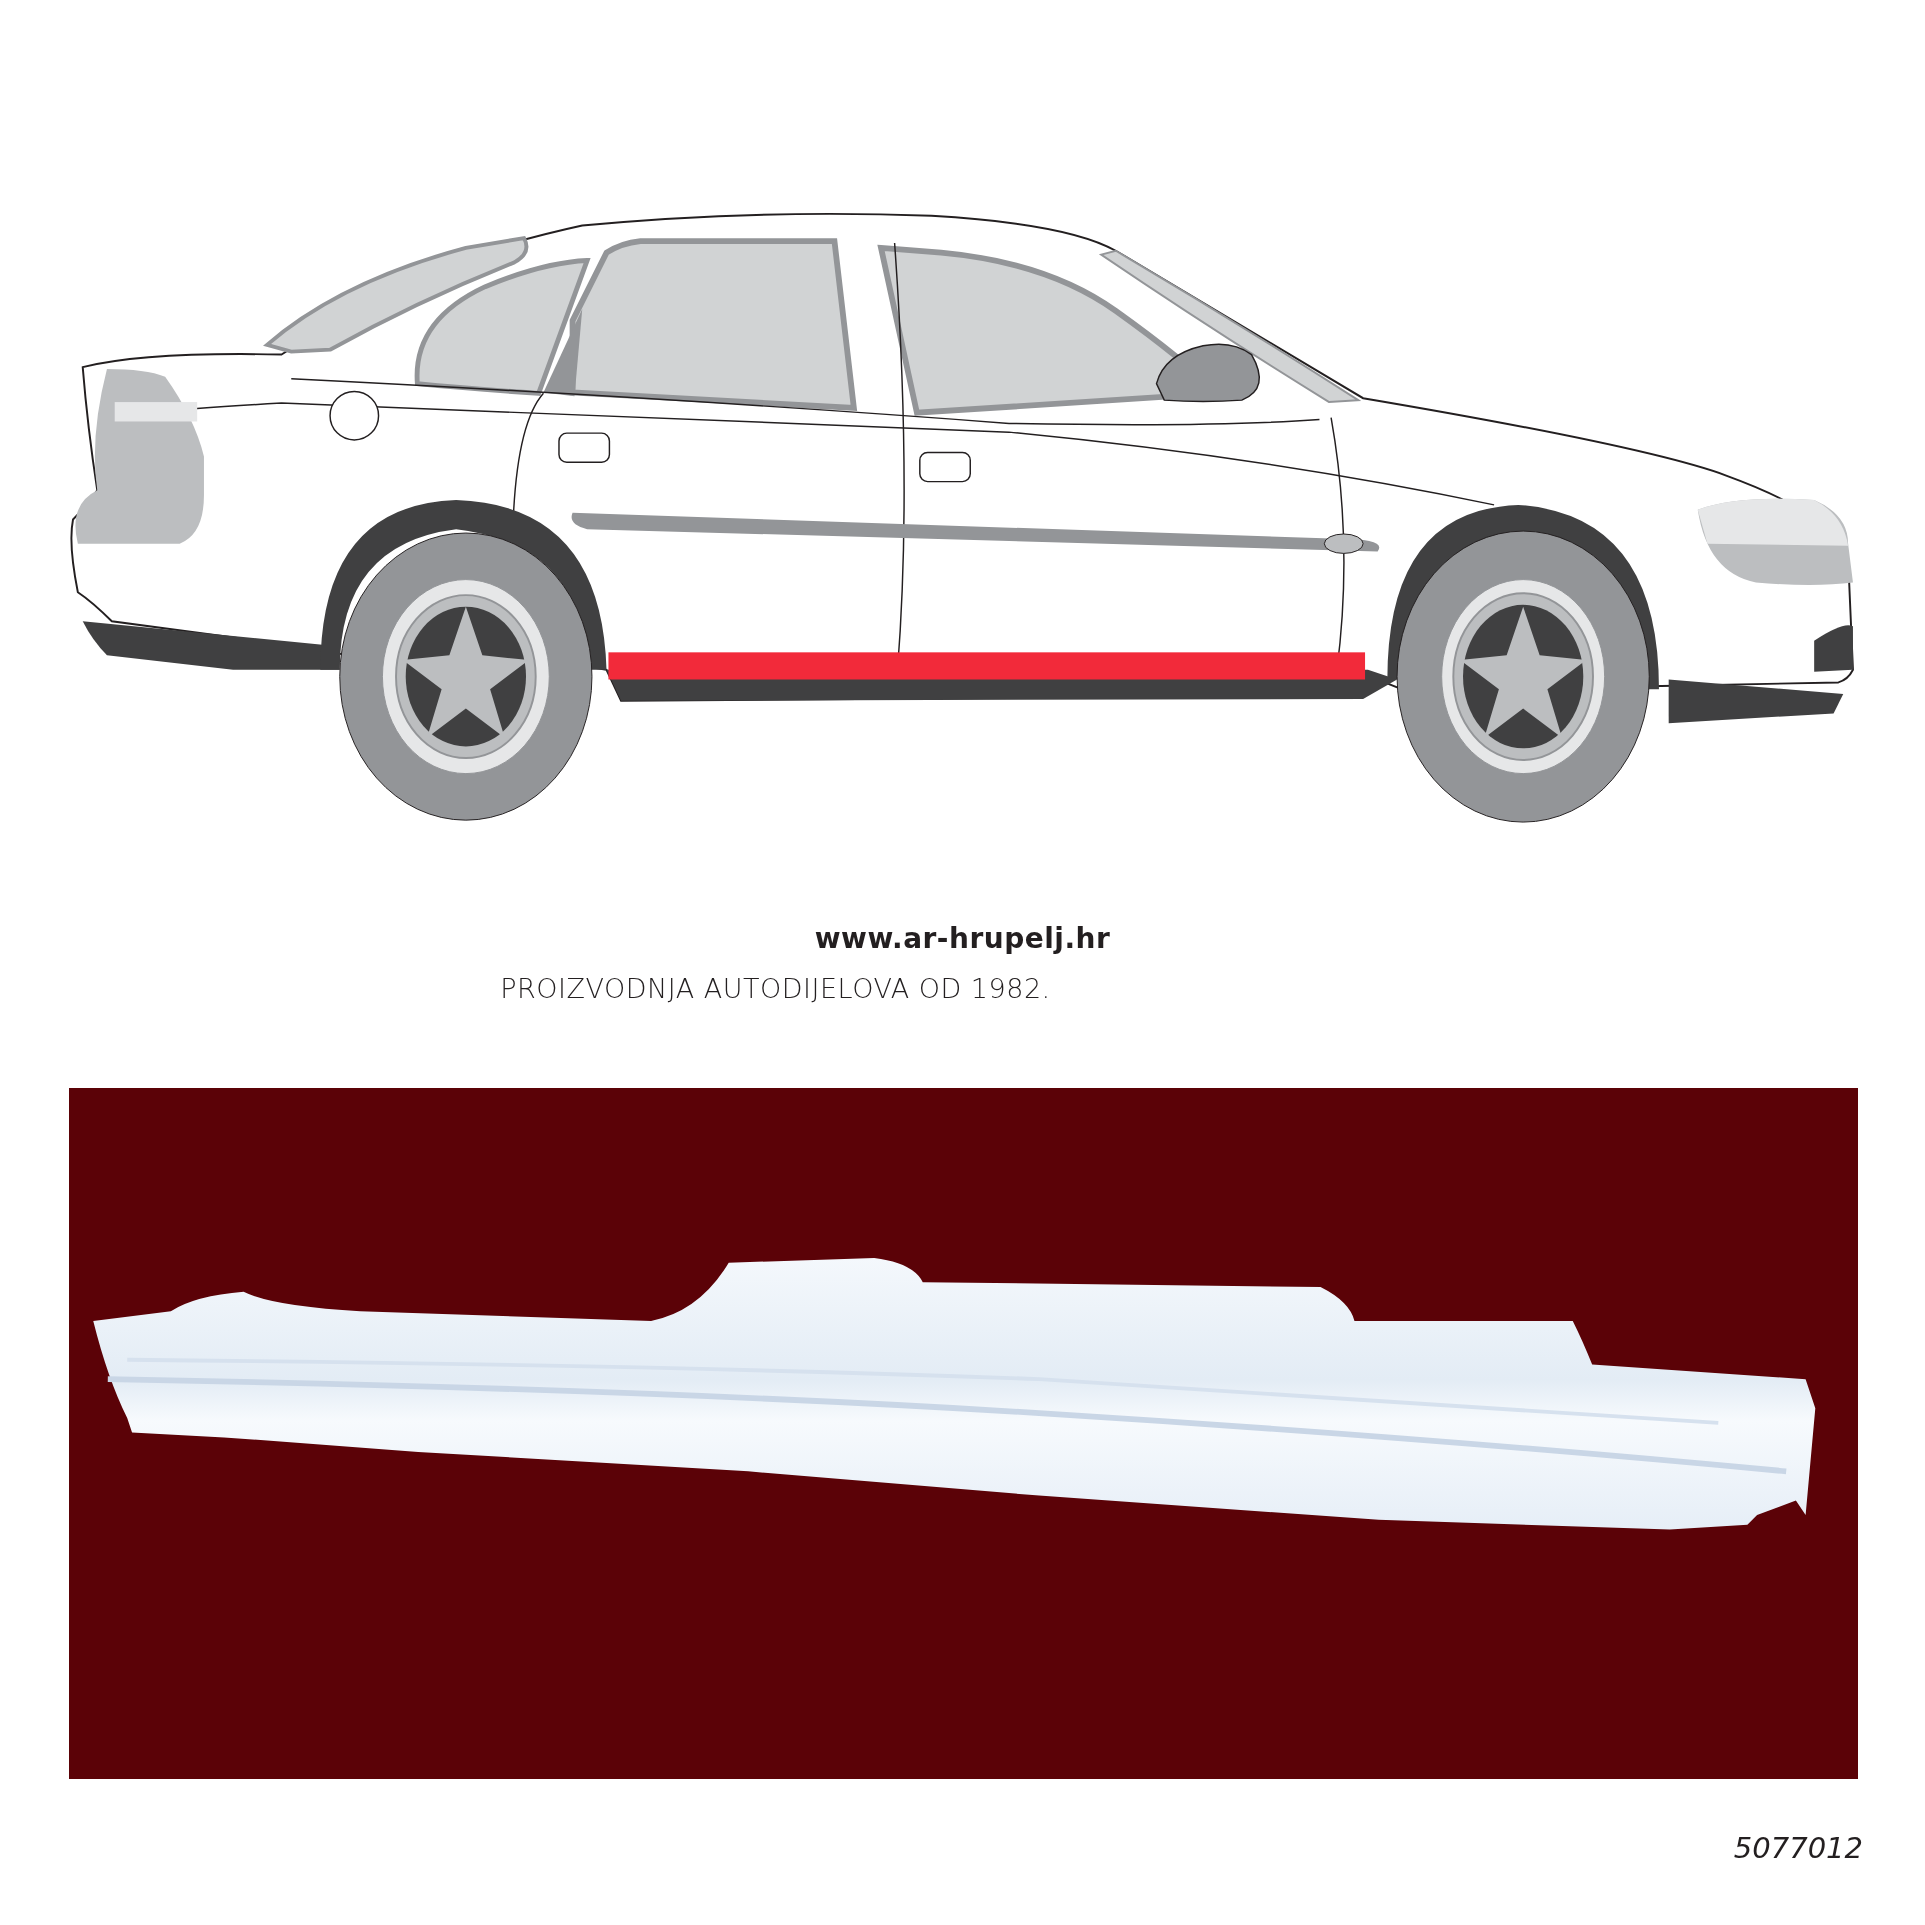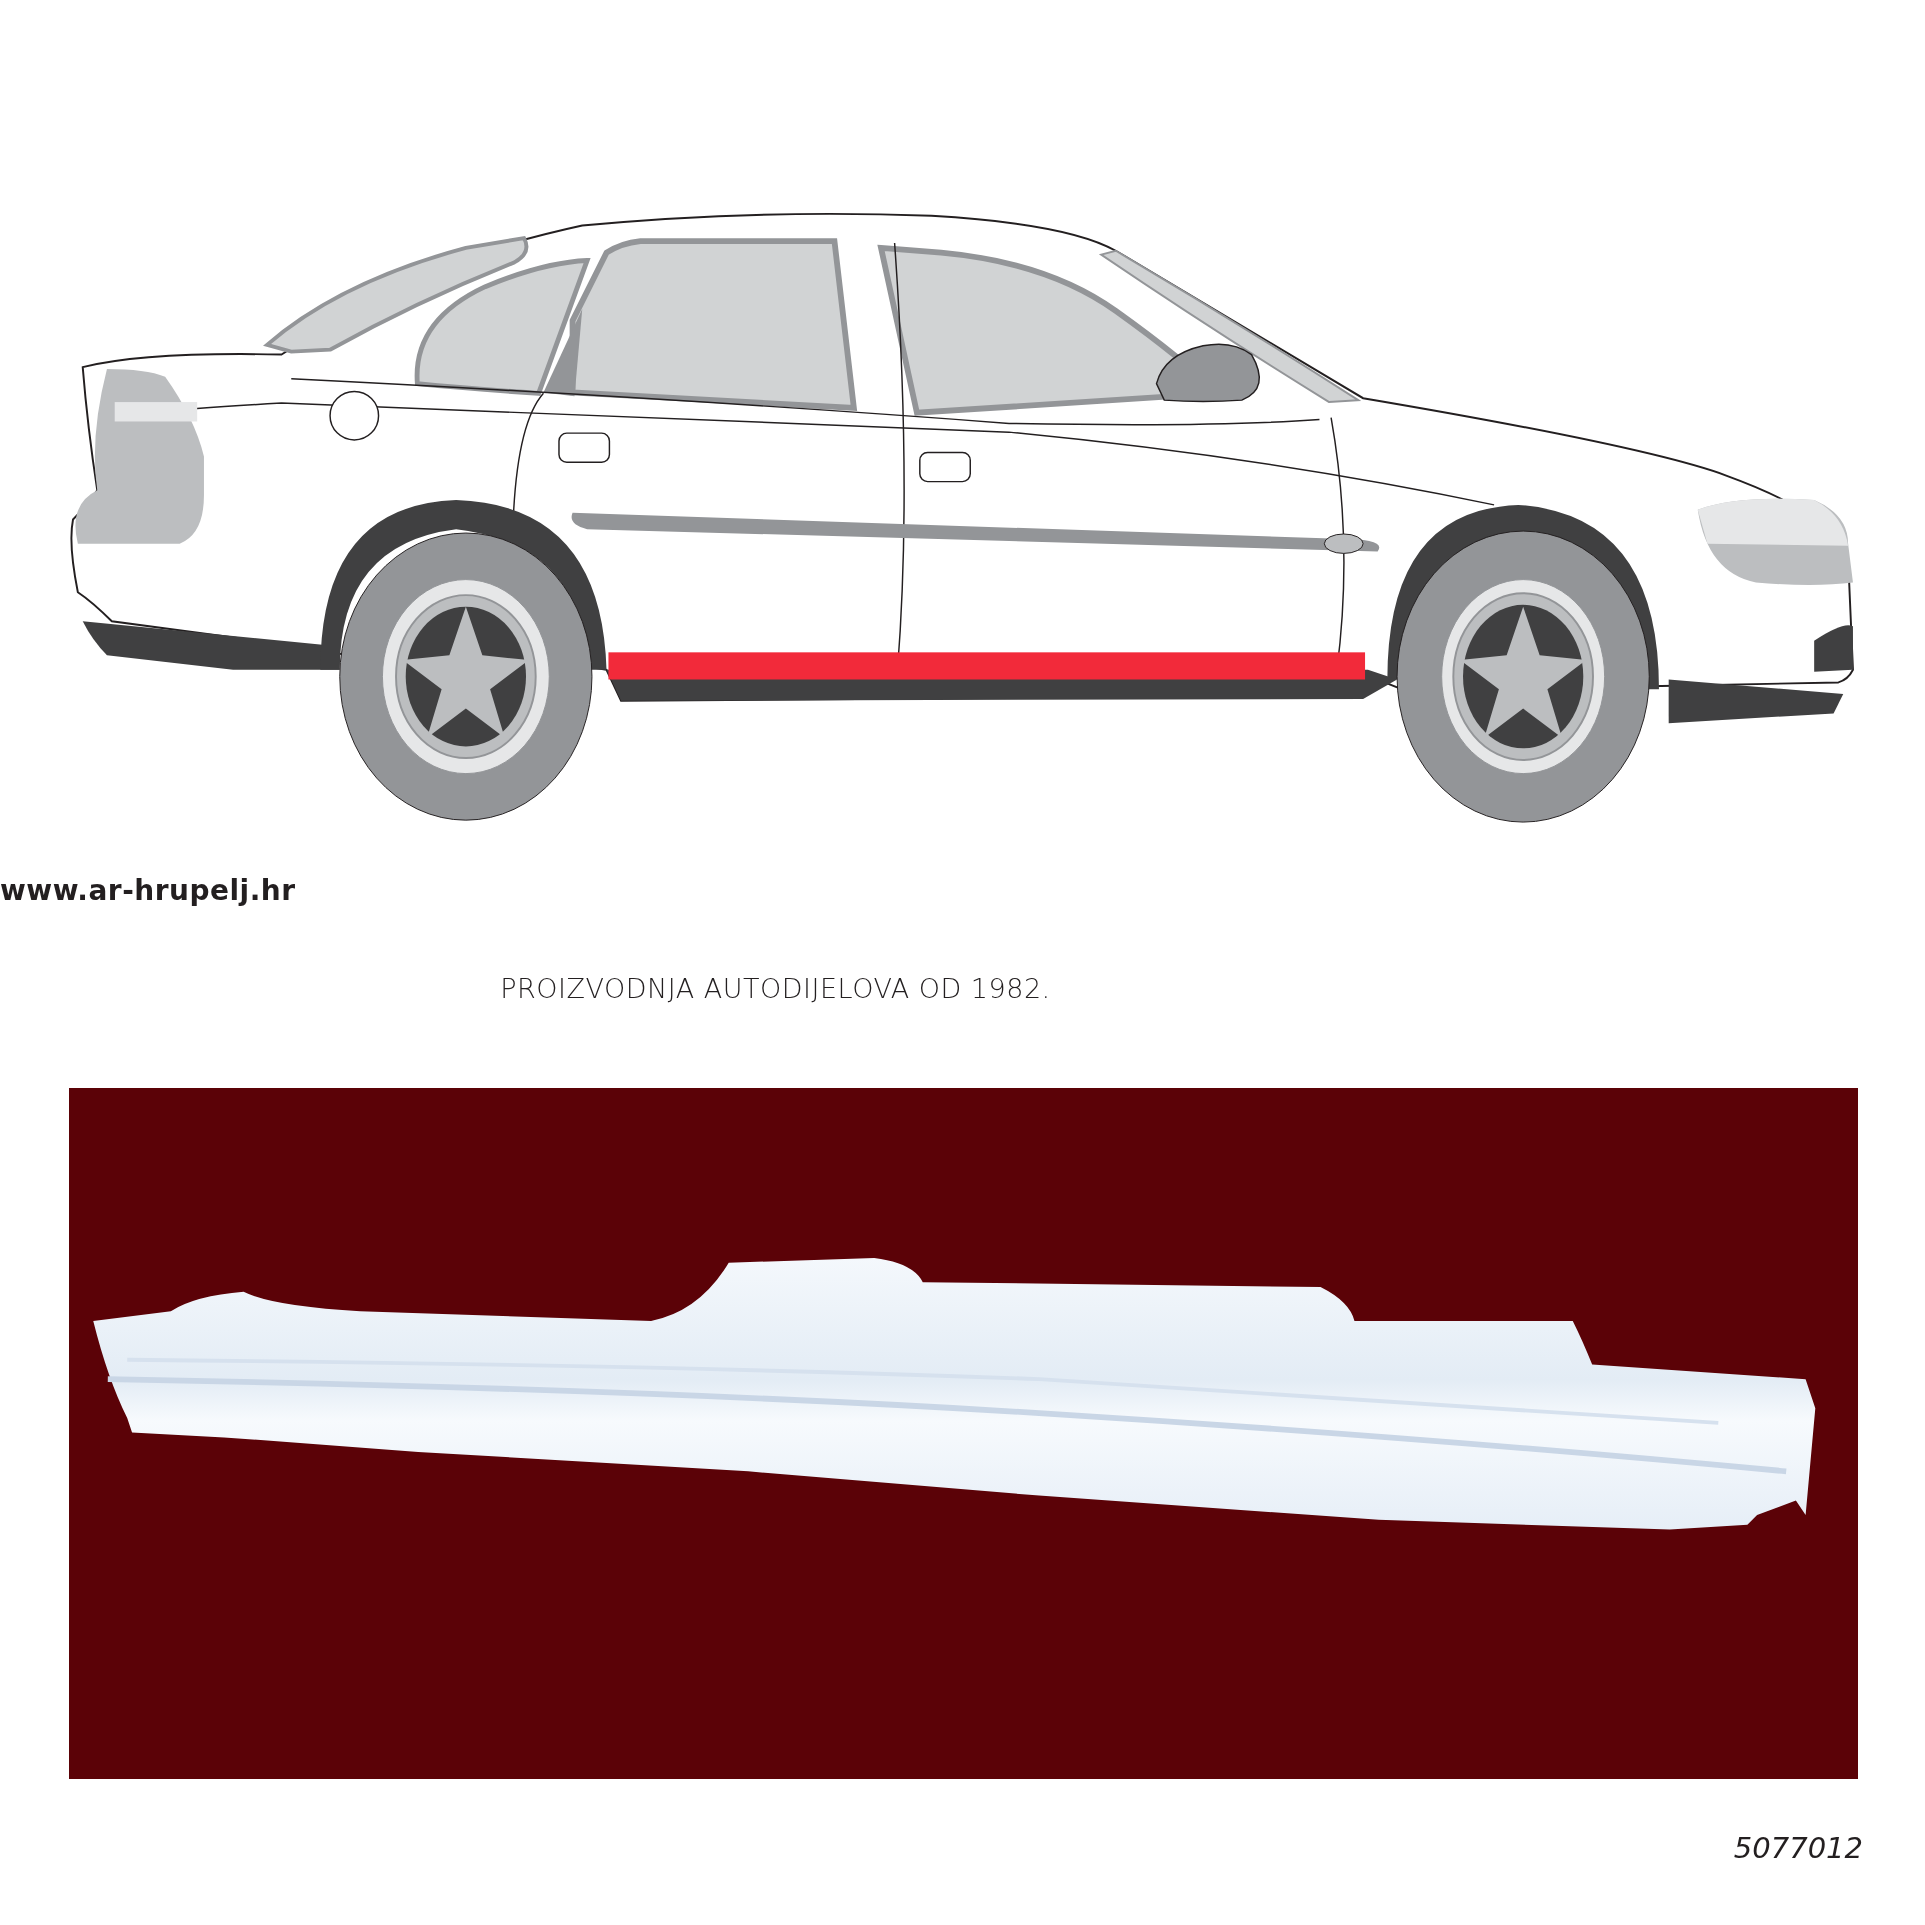--- a/index.html
+++ b/index.html
@@ -1,18 +1,18 @@
 <!DOCTYPE html>
 <html><head>
 <meta charset="utf-8">
 <style>
   html, body { margin:0; padding:0; background:#ffffff; }
   body { width:1925px; height:1925px; position:relative; overflow:hidden; font-family:"DejaVu Sans", sans-serif; }
   .car-diagram { position:absolute; left:0; top:146px; width:1925px; height:679px; }
-  .site-url { position:absolute; left:0; width:1925px; top:874px; text-align:left; font-family:"DejaVu Sans", sans-serif; font-weight:bold; font-size:28px; color:#231f20; letter-spacing:0.5px; }
+  .site-url { position:absolute; left:0; width:1925px; top:922px; text-align:center; font-family:"DejaVu Sans", sans-serif; font-weight:bold; font-size:28px; color:#231f20; letter-spacing:0.5px; }
   .tagline { position:absolute; left:0; width:1551px; top:973px; text-align:center; font-family:"DejaVu Sans", sans-serif; font-size:27px; color:#231f20; letter-spacing:0.5px; font-weight:300; }
   .photo-panel { position:absolute; left:69px; top:1088px; width:1789px; height:691px; background:#5b0207; overflow:hidden; }
   .photo-panel svg { position:absolute; left:0; top:0; }
   .part-number { position:absolute; right:62px; top:1831px; font-family:"DejaVu Sans", sans-serif; font-size:29px; color:#231f20; font-weight:500;font-style:italic; }
 </style>
 </head>
 <body>
 
 <div class="car-diagram">
   <svg width="1925" height="679" viewBox="0 150 1984 700" xmlns="http://www.w3.org/2000/svg">

